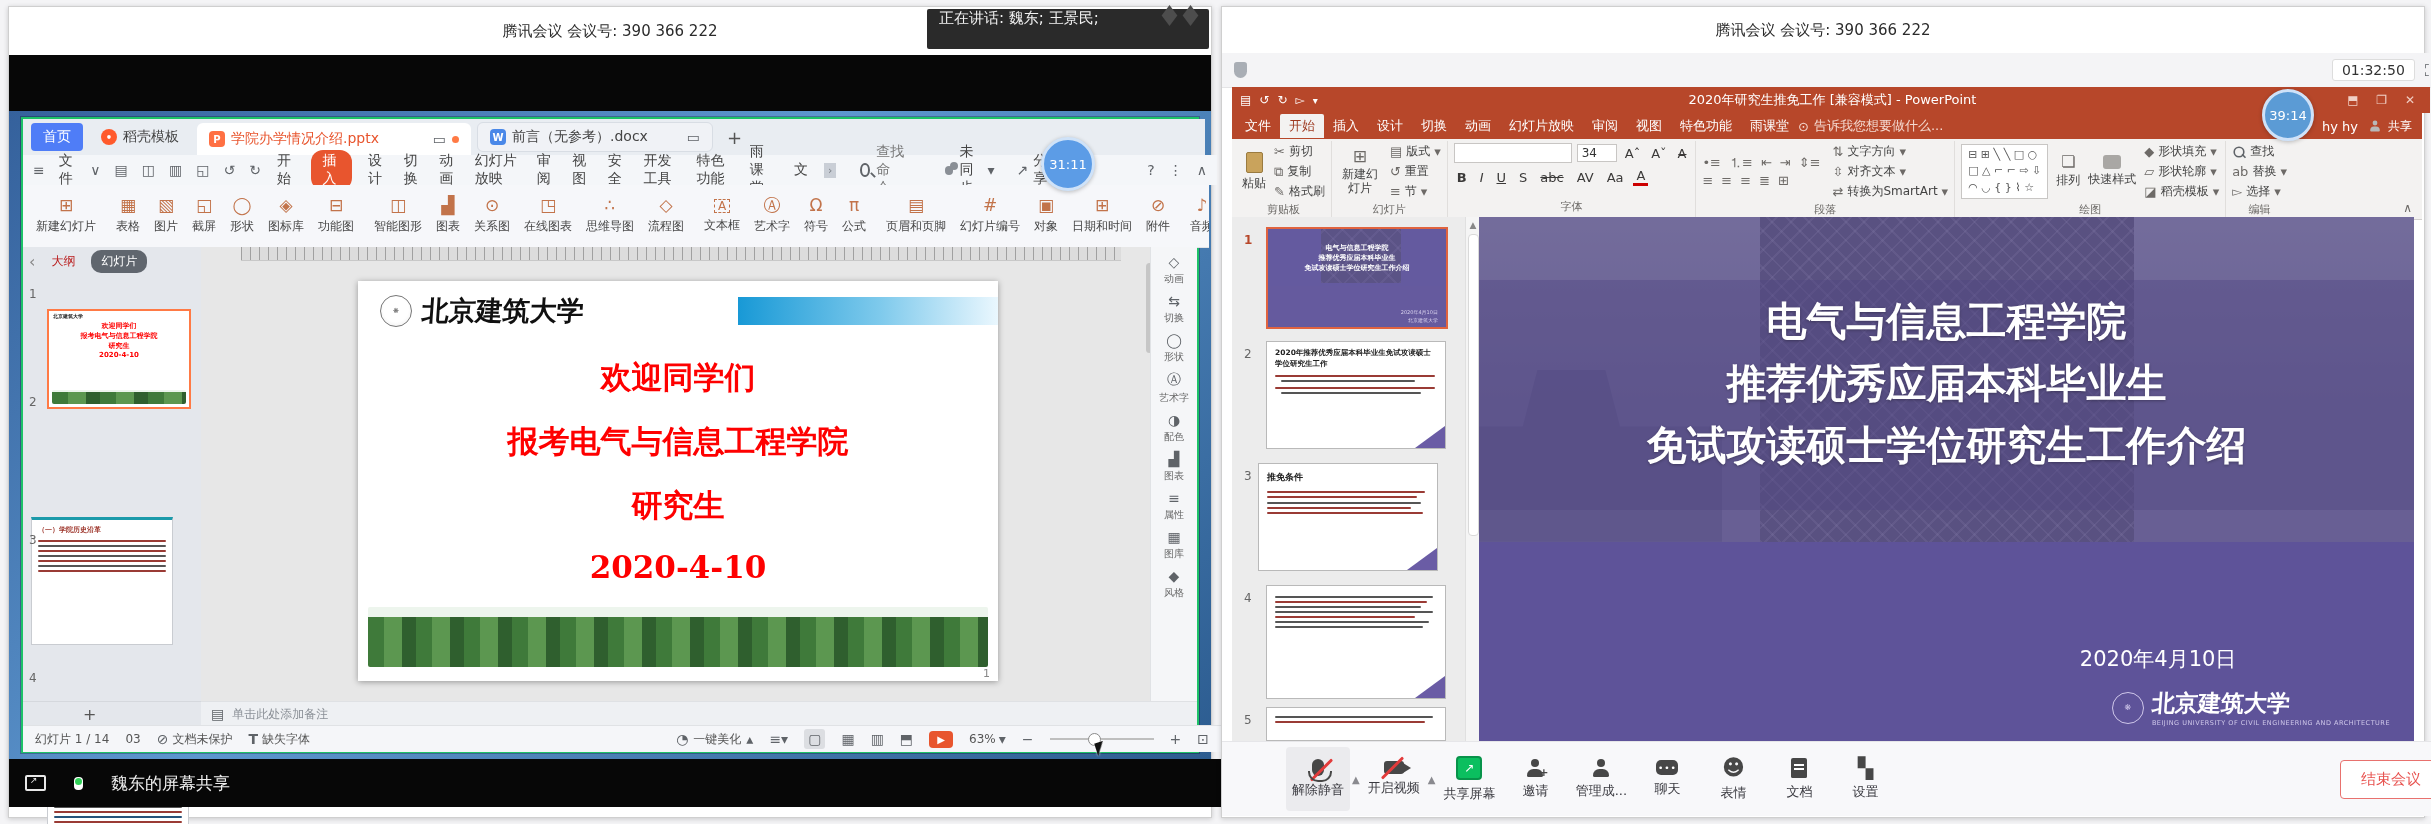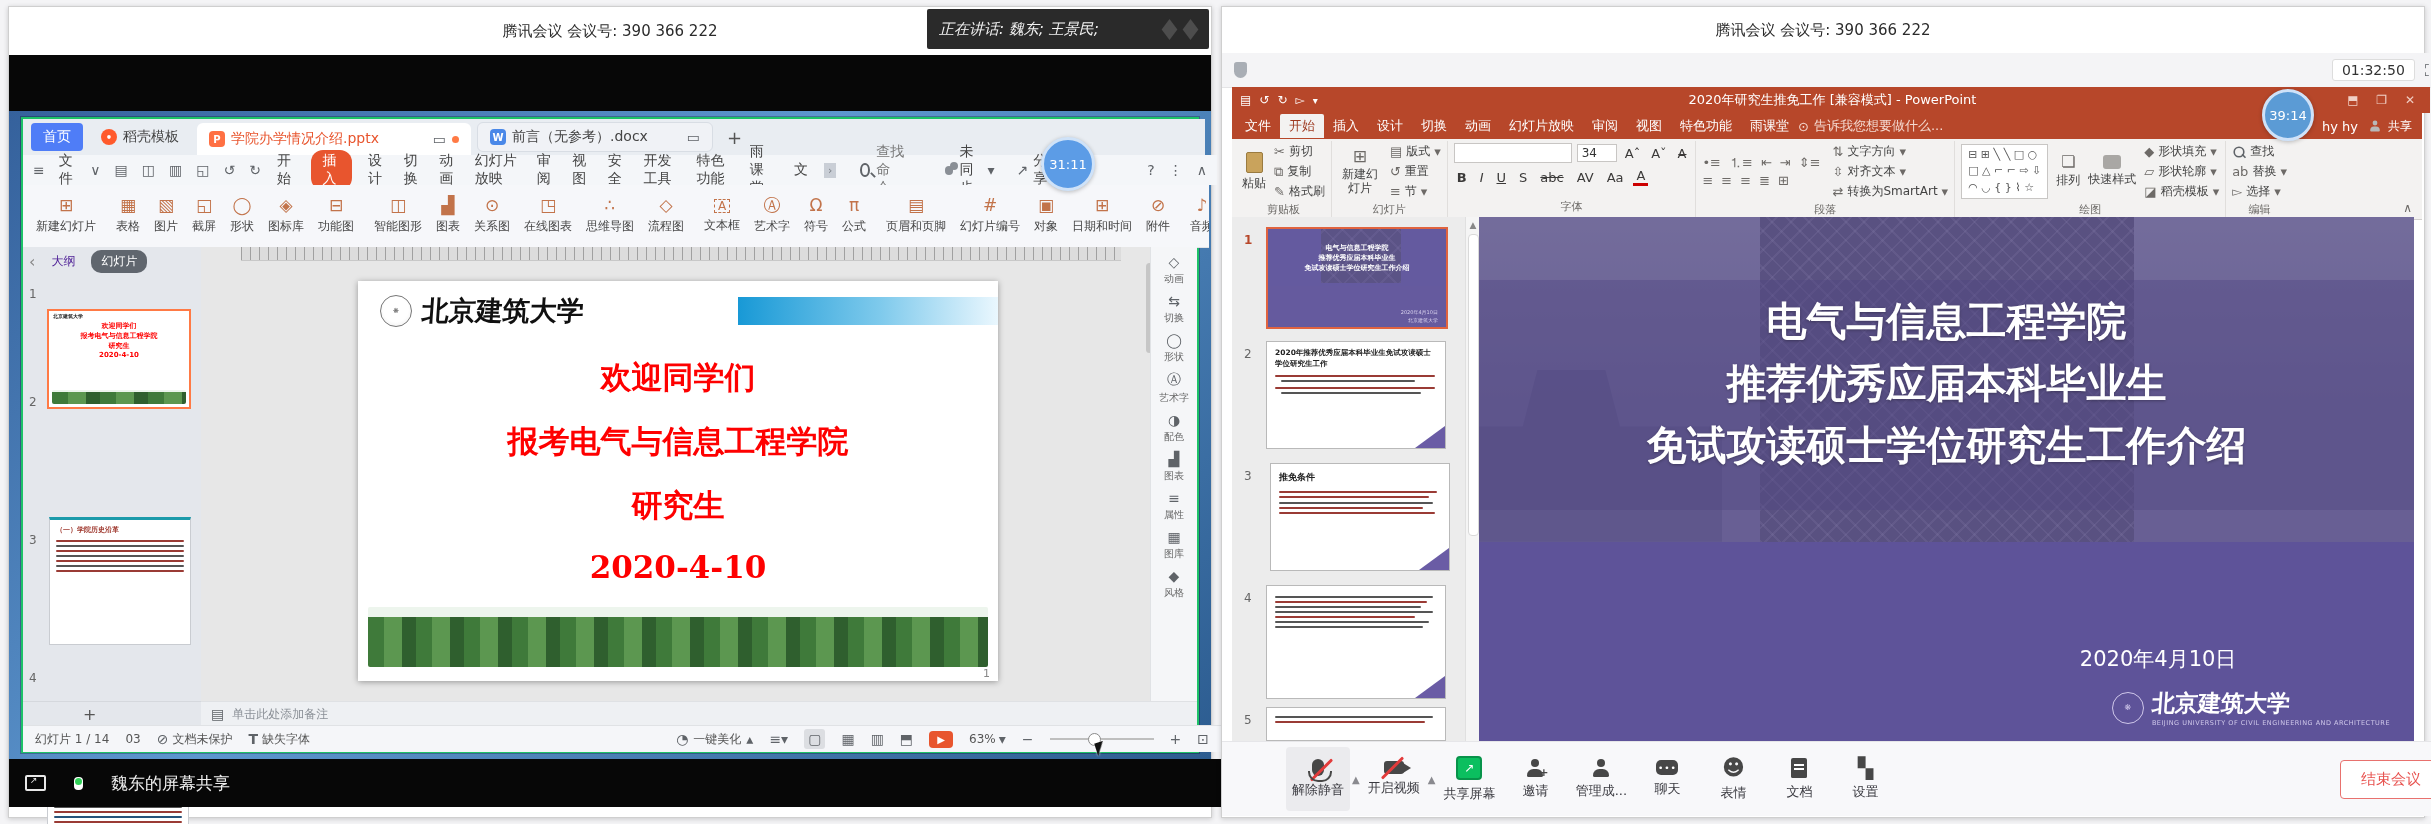--- a/index.html
+++ b/index.html
@@ -2,21 +2,21 @@
 <html><head>
 <meta charset="utf-8">
 <style>
   html,body{margin:0;padding:0;background:#f1f1f3;font-family:"DejaVu Sans","Liberation Sans",sans-serif;color:#333;}
   .screen{position:relative;width:2431px;height:824px;overflow:hidden;background:#f4f4f6;}
   .r{position:absolute;}
   .fx{display:flex;align-items:center;}
   .col{display:flex;flex-direction:column;align-items:center;}
   .window{position:absolute;background:#fff;border:1px solid #cfcfcf;box-shadow:0 1px 5px rgba(0,0,0,.18);}
   .mtg-title{font-size:15px;color:#2b2b2b;}
-  .speakbox{background:#2a2a2a;color:#f2f2f2;font-size:15px;border-radius:2px;display:flex;align-items:center;padding:0 12px;gap:8px;font-style:italic;}
+  .speakbox{background:#2a2a2a;color:#f2f2f2;font-size:15px;border-radius:2px;display:flex;align-items:flex-start;padding:0 12px;gap:8px;}
   .diamond{width:13px;height:13px;background:#4d4d4d;transform:rotate(45deg) skew(8deg,8deg);}
   .winctl{color:#9a9a9a;font-size:13px;letter-spacing:8px;}
   .black{background:#070707;}
   
   .desktop{background:linear-gradient(135deg,#35619c 0%,#5d97cf 45%,#2c5c90 100%);}
   .wps{position:absolute;background:#f2f4f7;border:2px solid #1dc268;box-shadow:0 0 0 1px rgba(0,0,0,.25);}
   .tabbar{background:#e9edf2;display:flex;align-items:center;padding-left:8px;gap:6px;}
   .wtab{height:28px;display:flex;align-items:center;gap:6px;padding:0 12px;font-size:14px;color:#444;border-radius:4px;}
   .wtab.home{background:#4f7df7;color:#fff;}
   .wtab.active{background:#fff;color:#e8552e;border-radius:6px 6px 0 0;height:32px;margin-top:4px;}
@@ -26,21 +26,21 @@
   .menu-item{padding:2px 2px;}
   .menu-item.pill{background:#e8552e;color:#fff;border-radius:12px;padding:2px 12px;}
   .gico{color:#5f6368;font-size:14px;}
   .ribbon{background:#f6f7fa;border-bottom:1px solid #e1e3e6;display:flex;align-items:center;padding:0 6px;overflow:hidden;}
   .wri{display:flex;flex-direction:column;align-items:center;justify-content:center;gap:4px;font-size:12px;color:#474747;padding:0 7px;white-space:nowrap;}
   .wic{font-size:17px;color:#c2734a;line-height:1;}
   .vsep{width:1px;height:48px;background:#e2e4e7;margin:0 3px;}
   .timerball{border-radius:50%;background:#5c9ce6;border:3px solid #cfe2f8;color:#fff;font-size:13px;display:flex;align-items:center;justify-content:center;box-shadow:0 1px 4px rgba(0,0,0,.25);}
   
   .panel{background:#e4e7ec;border-right:1px solid #d5d8dd;}
-  .ptab{font-size:12px;color:#4c1d95;padding:3px 10px;border-radius:10px;}
+  .ptab{font-size:12px;color:#b91c1c;padding:3px 10px;border-radius:10px;}
   .ptab.on{background:#60666e;color:#fff;}
   .thumb{background:#fff;border:1px solid #c9ccd1;position:relative;overflow:hidden;}
   .thumb.sel{border:2px solid #ff7a45;}
   .tnum{font-size:12px;color:#666;}
   .bar{height:2px;background:#9a3b35;margin:3px 6px;border-radius:1px;}
   .bar.g{background:#555;}
   .bar.b{background:#27537a;}
   
   .canvas{background:#e7e7e7;}
   .ruler{background:#dcdcdc;background-image:repeating-linear-gradient(90deg,#a0a0a0 0 1px,transparent 1px 9px);border-bottom:1px solid #c8c8c8;}
@@ -300,21 +300,21 @@
           <div class="r tnum" style="left:6px;top:40px;">1</div>
           <div class="thumb sel r" style="left:24px;top:34px;width:140px;height:96px;">
             <div style="font-size:5px;color:#222;padding:2px 4px;font-weight:bold;">北京建筑大学</div>
             <div style="font-size:7px;color:#fe0000;font-weight:bold;text-align:center;">欢迎同学们</div>
             <div style="font-size:7px;color:#fe0000;font-weight:bold;text-align:center;">报考电气与信息工程学院</div>
             <div style="font-size:7px;color:#fe0000;font-weight:bold;text-align:center;">研究生</div>
             <div style="font-size:7px;color:#fe0000;font-weight:bold;text-align:center;">2020-4-10</div>
             <div class="trees r" style="left:3px;right:3px;bottom:3px;height:14px;"></div>
           </div>
           <div class="r tnum" style="left:6px;top:148px;">2</div>
-          <div class="thumb r" style="left:26px;top:142px;width:140px;height:124px;border-top:3px solid #1b9aaa;">
+          <div class="thumb r" style="left:8px;top:142px;width:140px;height:124px;border-top:3px solid #1b9aaa;">
             <div style="font-size:7px;color:#a03a30;font-weight:bold;padding:5px 6px 2px;">（一）学院历史沿革</div>
             <div class="bar"></div>
             <div class="bar g"></div>
             <div class="bar"></div>
             <div class="bar g"></div>
             <div class="bar"></div>
             <div class="bar g"></div>
             <div class="bar"></div>
           </div>
           <div class="r tnum" style="left:6px;top:286px;">3</div>
@@ -680,21 +680,21 @@
         <div class="r tnum" style="left:12px;top:130px;">2</div>
         <div class="pthumb" style="position:absolute;left:34px;top:124px;width:178px;height:106px;">
           <div style="font-size:7.5px;font-weight:bold;color:#222;padding:6px 8px 2px;line-height:1.4;">2020年推荐优秀应届本科毕业生免试攻读硕士学位研究生工作</div>
           <div class="bar" style="margin:4px 10px 3px 8px;"></div>
           <div class="bar g" style="margin:3px 30px 3px 14px;"></div>
           <div class="bar" style="margin:5px 10px 3px 8px;"></div>
           <div class="bar g" style="margin:3px 24px 3px 14px;"></div>
           <div class="corner-tri"></div>
         </div>
         <div class="r tnum" style="left:12px;top:252px;">3</div>
-        <div class="pthumb" style="position:absolute;left:38px;top:246px;width:178px;height:106px;">
+        <div class="pthumb" style="position:absolute;left:26px;top:246px;width:178px;height:106px;">
           <div style="font-size:9px;font-weight:bold;color:#222;padding:7px 8px 3px;">推免条件</div>
           <div class="bar" style="margin:4px 12px 3px 8px;"></div>
           <div class="bar" style="margin:3px 20px 3px 8px;"></div>
           <div class="bar g" style="margin:4px 16px 3px 8px;"></div>
           <div class="bar" style="margin:3px 26px 3px 8px;"></div>
           <div class="bar" style="margin:3px 14px 3px 8px;"></div>
           <div class="corner-tri"></div>
         </div>
         <div class="r tnum" style="left:12px;top:374px;">4</div>
         <div class="pthumb" style="position:absolute;left:34px;top:368px;width:178px;height:112px;">

